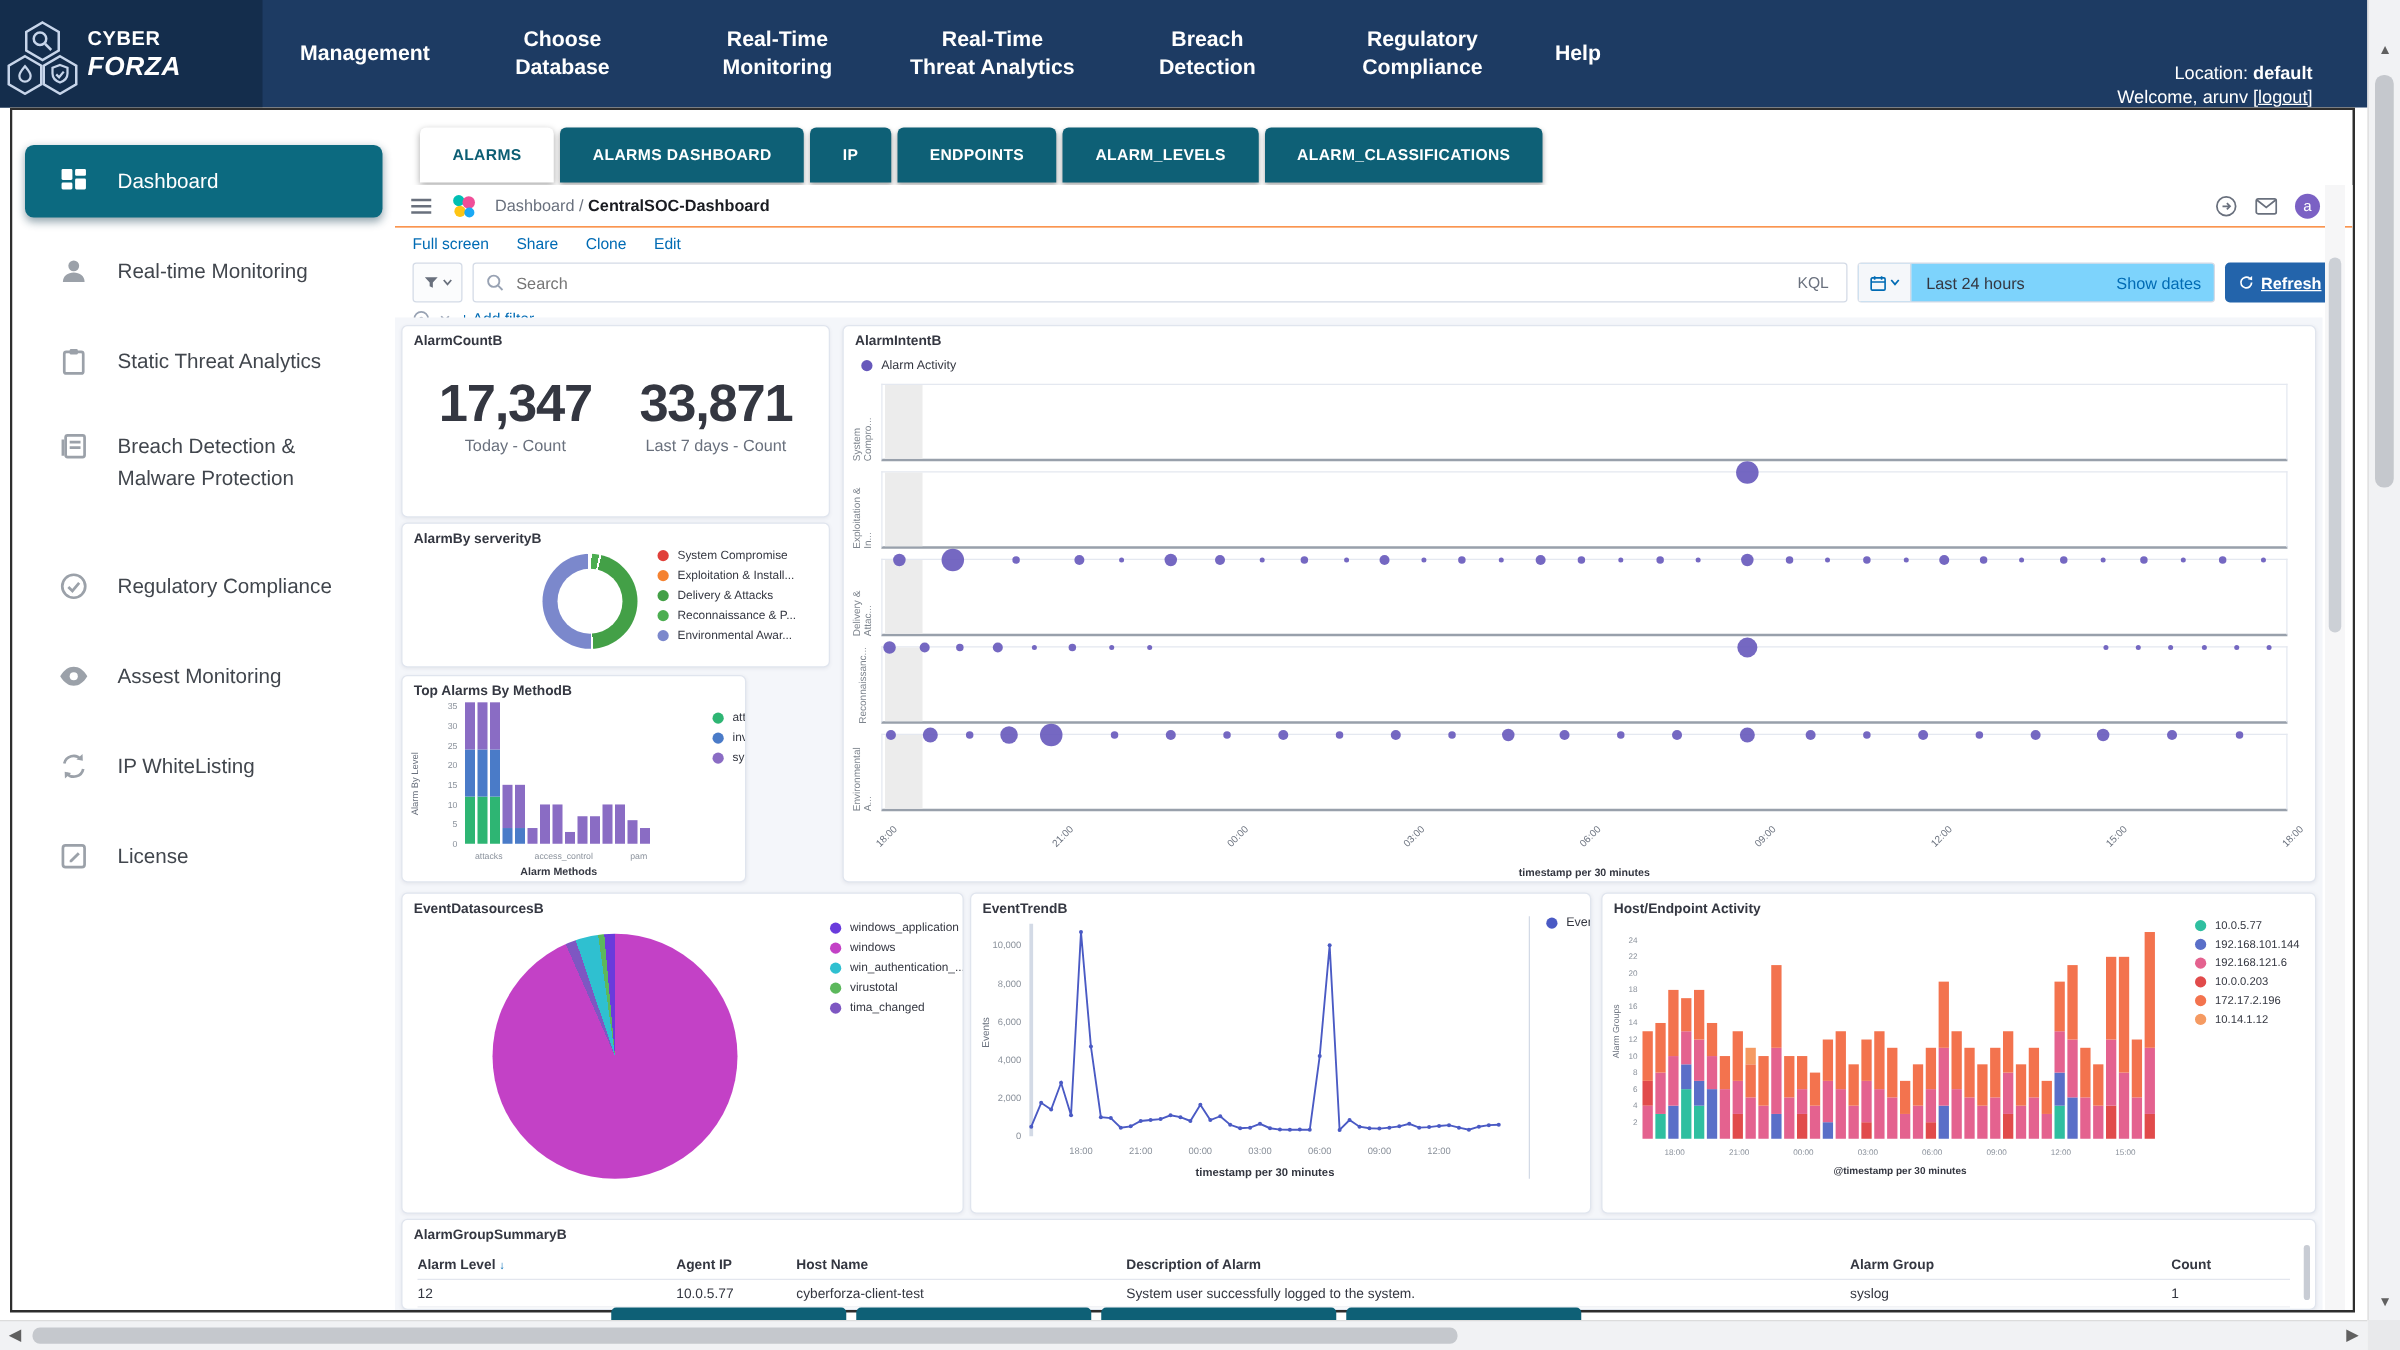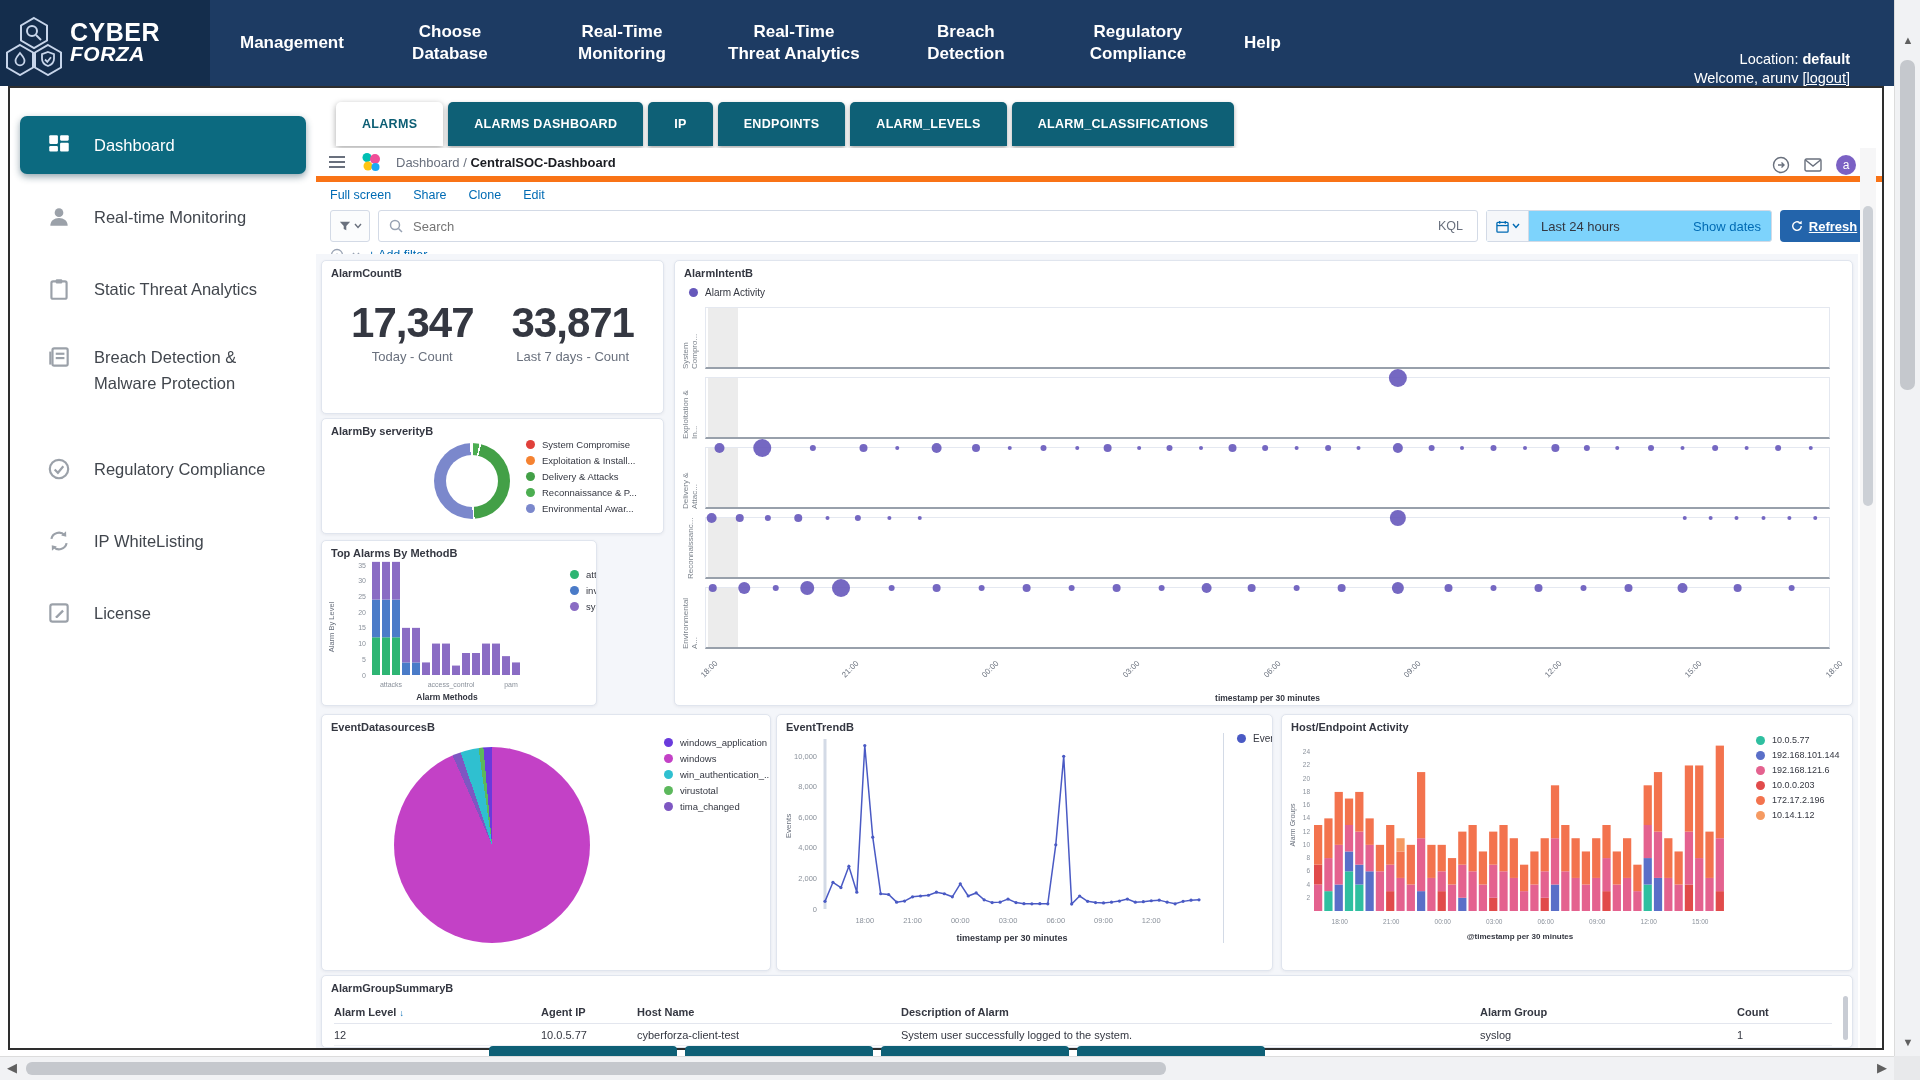--- a/index.html
+++ b/index.html
@@ -4,21 +4,21 @@
 <style>
   html,body{margin:0;padding:0;width:1920px;height:1080px;overflow:hidden;background:#fff;
     font-family:"Liberation Sans", sans-serif;}
   *{box-sizing:border-box;}
   .abs{position:absolute;}
 
   
   #navbar{position:absolute;left:0;top:0;width:1894px;height:86px;background:#1d3b63;color:#fff;}
   #brand{position:absolute;left:0;top:0;width:210px;height:86px;background:#142d4c;display:flex;align-items:center;}
   #brandtxt{margin-left:4px;line-height:22px;}
-  #brandtxt .l1{font-size:25px;font-weight:bold;letter-spacing:.5px;}
+  #brandtxt .l1{font-size:16px;font-weight:bold;letter-spacing:.5px;}
   #brandtxt .l2{font-size:21px;font-weight:bold;font-style:italic;letter-spacing:.5px;}
   #topnav{position:absolute;left:240px;top:0;height:86px;display:flex;align-items:center;gap:40px;}
   .navitem{font-size:17px;font-weight:bold;text-align:center;max-width:132px;line-height:22px;cursor:pointer;white-space:pre-line;}
   #nav-right{position:absolute;right:44px;top:50px;text-align:right;font-size:14.5px;line-height:19px;}
   #nav-right b{font-weight:bold;}
   #nav-right a{color:#fff;text-decoration:underline;cursor:pointer;}
 
   
   #frame{position:absolute;left:8px;top:86px;width:1876px;height:964px;border:2px solid #2e2e2e;background:#fff;}
 
@@ -32,21 +32,21 @@
 
   
   #tabs{position:absolute;left:336px;top:104px;height:44px;display:flex;gap:5px;}
   .tab{height:44px;background:#0e6076;color:#fff;font-size:12.5px;font-weight:bold;letter-spacing:.3px;
        display:flex;align-items:center;justify-content:center;padding:0 26px;border-radius:5px 5px 0 0;
        box-shadow:0 2px 4px rgba(0,0,0,.35);cursor:pointer;}
   .tab.active{background:#fff;color:#0c5e74;box-shadow:0 2px 6px rgba(0,0,0,.35);}
 
   
   #kibana{position:absolute;left:316px;top:150px;width:1566px;height:900px;background:#fff;overflow:hidden;}
-  #kbar{position:absolute;left:0;top:0;width:100%;height:34px;border-bottom:6px solid #f97316;display:flex;align-items:center;background:#fff;}
+  #kbar{position:absolute;left:0;top:0;width:100%;height:34px;border-bottom:1px solid #f97316;display:flex;align-items:center;background:#fff;}
   #crumb{font-size:13px;color:#69707d;margin-left:14px;}
   #crumb .page{color:#1a1c21;font-weight:bold;}
   #kbar-right{position:absolute;right:26px;top:0;height:34px;display:flex;align-items:center;gap:14px;}
   #avatar{width:20px;height:20px;border-radius:50%;background:#7b61c4;color:#fff;font-size:12px;display:flex;align-items:center;justify-content:center;cursor:pointer;}
   #kactions{position:absolute;left:14px;top:40px;display:flex;gap:22px;}
   #kactions span{color:#006bb4;font-size:12.5px;cursor:pointer;}
   #ksearch{position:absolute;left:14px;top:62px;width:1538px;height:32px;display:flex;gap:8px;align-items:center;}
   #filterbtn{width:40px;height:32px;border:1px solid #d3dae6;border-radius:3px;background:#fbfcfd;display:flex;align-items:center;justify-content:center;gap:3px;cursor:pointer;}
   #searchbox{flex:1;height:32px;border:1px solid #d3dae6;border-radius:3px;background:#fff;display:flex;align-items:center;padding:0 10px;}
   #searchbox input{flex:1;border:none;outline:none;font-size:13px;color:#343741;background:transparent;margin-left:8px;}
@@ -196,20 +196,27 @@
           </svg></span>
         <span class="slabel" style="white-space: pre-line;">Breach Detection &amp;
 Malware Protection</span>
       </div>
       <div class="sitem">
         <span class="sicon"><svg viewBox="0 0 24 24" width="26" height="26" fill="#9ba1a9">
             <circle cx="12" cy="12" r="8.5" fill="none" stroke="#9ba1a9" stroke-width="2"></circle>
             <polyline points="8,12.5 11,15.5 16,9.5" fill="none" stroke="#9ba1a9" stroke-width="2"></polyline>
           </svg></span>
         <span class="slabel" style="white-space: pre-line;">Regulatory Compliance</span>
+      </div>
+      <div class="sitem">
+        <span class="sicon"><svg viewBox="0 0 24 24" width="26" height="26" fill="#9ba1a9">
+            <path d="M2 12c2.8-4.7 6.2-7 10-7s7.2 2.3 10 7c-2.8 4.7-6.2 7-10 7s-7.2-2.3-10-7z"></path>
+            <circle cx="12" cy="12" r="3" fill="#fff"></circle>
+          </svg></span>
+        <span class="slabel" style="white-space: pre-line;">Assest Monitoring</span>
       </div>
       <div class="sitem">
         <span class="sicon"><svg viewBox="0 0 24 24" width="26" height="26" fill="#9ba1a9">
             <path d="M5 10a7 7 0 0 1 12.2-3.2" fill="none" stroke="#9ba1a9" stroke-width="2"></path>
             <polygon points="18.5,3 18.7,8 14,7"></polygon>
             <path d="M19 14a7 7 0 0 1-12.2 3.2" fill="none" stroke="#9ba1a9" stroke-width="2"></path>
             <polygon points="5.5,21 5.3,16 10,17"></polygon>
           </svg></span>
         <span class="slabel" style="white-space: pre-line;">IP WhiteListing</span>
       </div>

